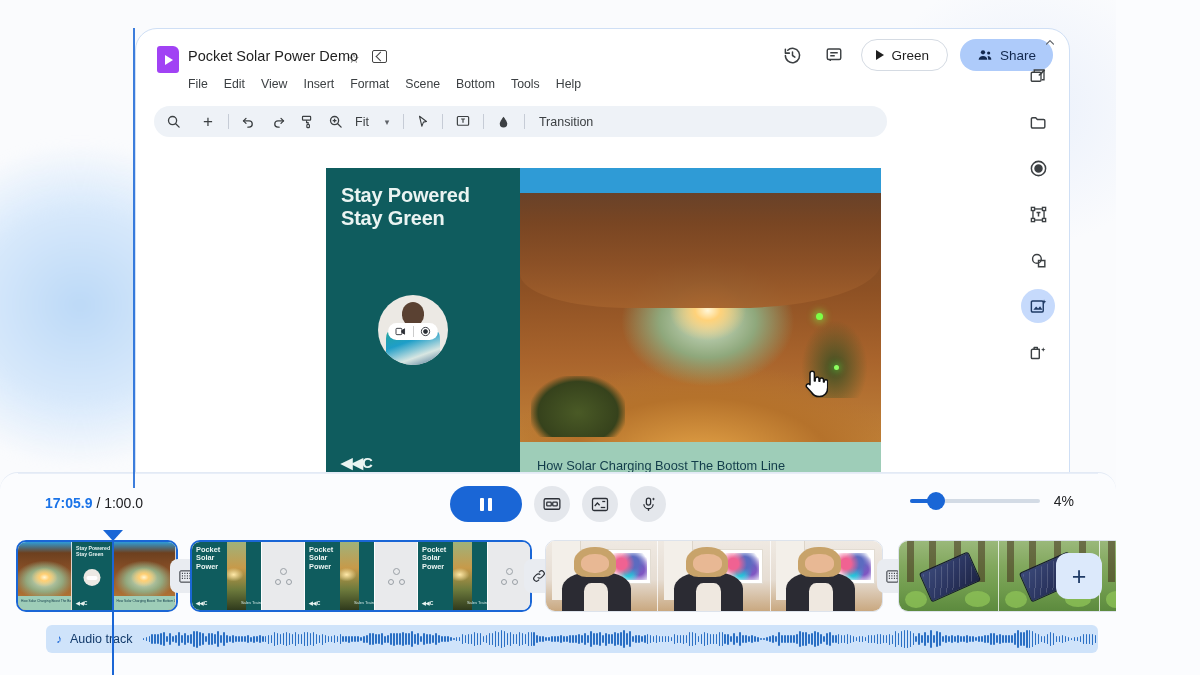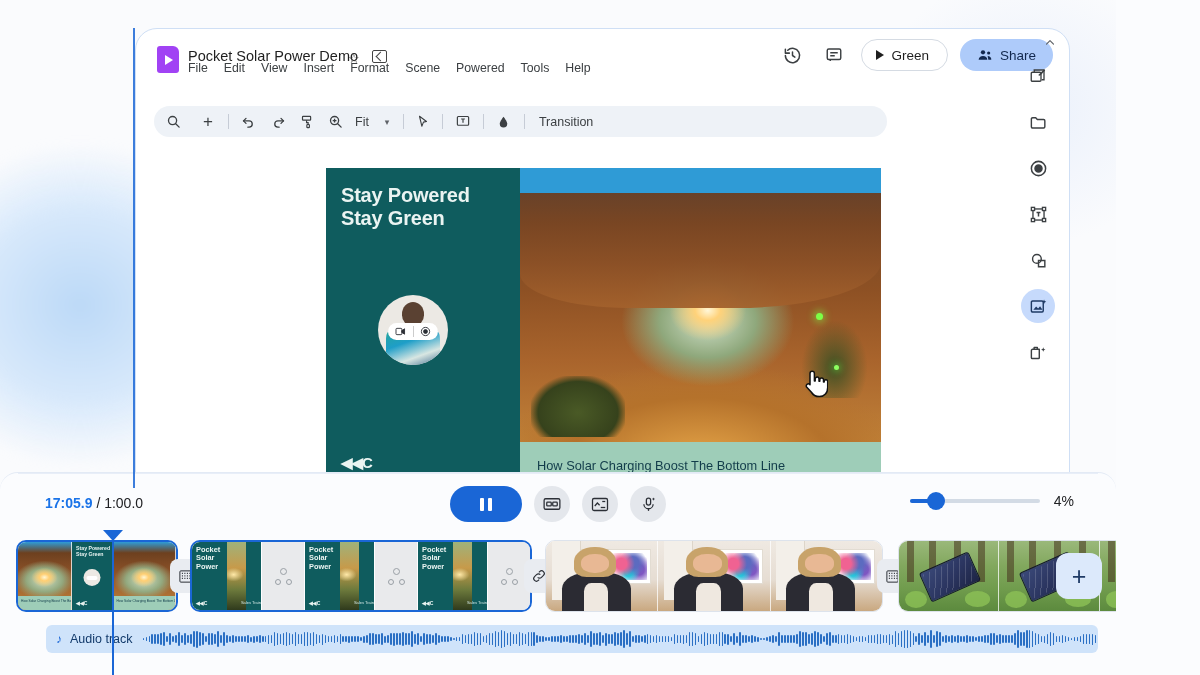--- a/index.html
+++ b/index.html
@@ -35,21 +35,21 @@
               background:#a142f4; border-radius:3px 6px 3px 3px;
               display:flex; align-items:center; justify-content:center; }
   .doc-icon::after{ content:""; width:0;height:0;border-left:8px solid #fff;
               border-top:5px solid transparent;border-bottom:5px solid transparent; margin-left:2px;}
   .doc-title { position:absolute; left:52px; top:19px; font-size:14.5px; color:#1f1f1f; white-space:nowrap;}
   .hdr-star { position:absolute; left:212px; top:22px; font-size:13px; color:#444; }
   .hdr-move { position:absolute; left:236px; top:21px; width:15px; height:13px;
               border:1.5px solid #444; border-radius:2px; }
   .hdr-move::after{content:"";position:absolute;left:4px;top:2px;width:6px;height:6px;
               border-left:1.4px solid #444;border-bottom:1.4px solid #444;transform:rotate(45deg);}
-  .menubar { position:absolute; left:52px; top:32px; display:flex; gap:16px; }
+  .menubar { position:absolute; left:52px; top:48px; display:flex; gap:16px; }
   .menubar span { font-size:12.3px; color:#3c4043; cursor:default; }
 
   .hdr-right { position:absolute; right:16px; top:10px; display:flex; align-items:center; gap:12px; }
   .ic-btn { width:30px;height:30px;display:flex;align-items:center;justify-content:center;
             border-radius:50%; color:#3c4043; }
   .play-btn { display:flex;align-items:center;gap:7px; height:32px; padding:0 18px 0 14px;
               border:1px solid #d5dbe3; border-radius:17px; font-size:13.5px; color:#1f1f1f; background:#fff;}
   .play-btn .tri { width:0;height:0;border-left:8px solid #1f1f1f;
               border-top:5px solid transparent;border-bottom:5px solid transparent;}
   .share-btn { display:flex;align-items:center;gap:7px; height:32px; padding:0 17px;
@@ -246,21 +246,21 @@
       <div class="hdr-star">☆</div>
       <div class="hdr-move"></div>
 
       <div class="menubar">
         <span>File</span>
         <span>Edit</span>
         <span>View</span>
         <span>Insert</span>
         <span>Format</span>
         <span>Scene</span>
-        <span>Powered</span>
+        <span>Bottom</span>
         <span>Tools</span>
         <span>Help</span>
       </div>
 
       <div class="hdr-right">
         <div class="ic-btn">
           <svg width="19" height="19" viewBox="0 0 24 24" fill="none" stroke="#3c4043" stroke-width="1.9" stroke-linecap="round" stroke-linejoin="round">
             <path d="M3 12a9 9 0 1 0 3-6.7"></path>
               <polyline points="3 4 3 9 8 9"></polyline>
               <polyline points="12 7.5 12 12 15 14"></polyline>

